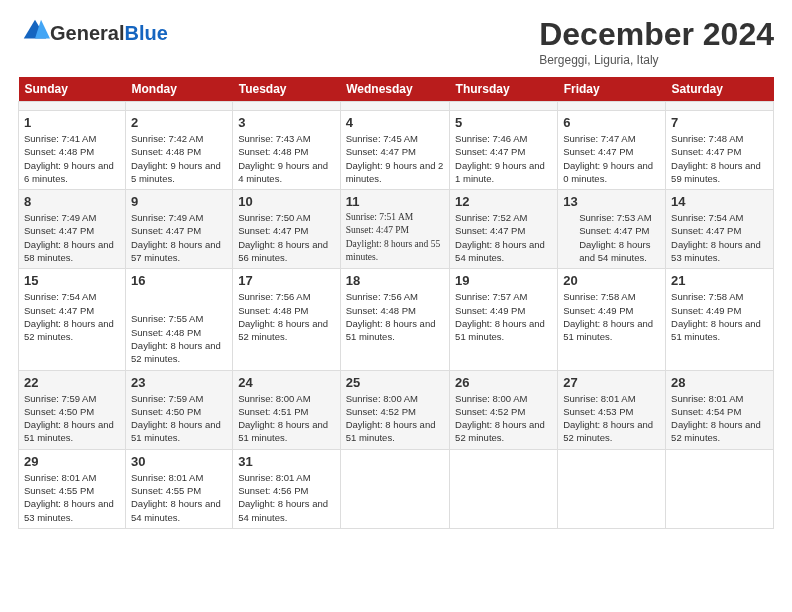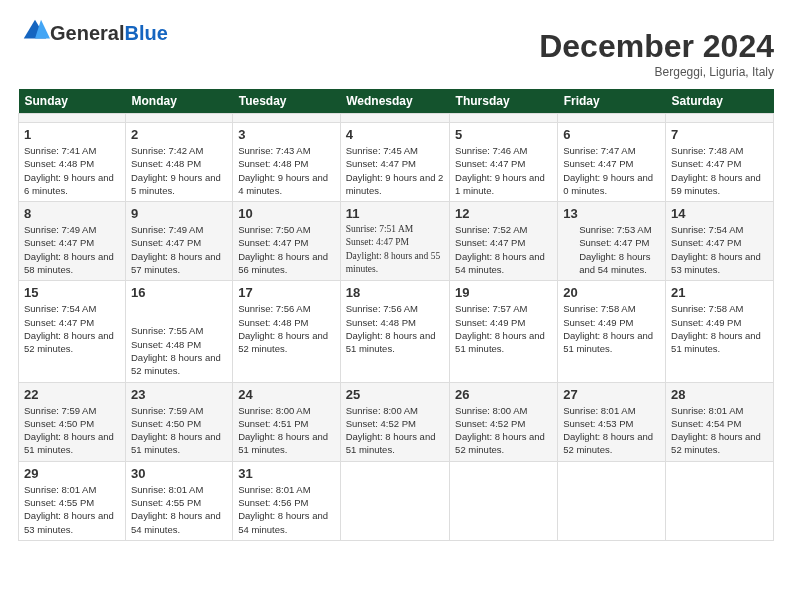--- a/index.html
+++ b/index.html
@@ -22,39 +22,38 @@
     .logo {
       display: flex;
       align-items: center;
     }
     .logo-icon {
       width: 30px;
       height: 30px;
       margin-left: 2px;
     }
     .title-block {
-      text-align: right;
-      margin-top: 12px;
+      text-align: left;
     }
     .main-title {
       font-size: 32px;
       font-weight: bold;
       color: #333;
     }
     .subtitle {
       font-size: 12px;
       color: #555;
     }
     table {
       width: 100%;
       border-collapse: collapse;
       font-size: 10px;
     }
     thead tr th {
-      background-color: #14532d;
+      background-color: #b91c1c;
       color: #fff;
       text-align: left;
       padding: 5px 6px;
       font-size: 12px;
       font-weight: bold;
     }
     tbody tr td {
       border: 1px solid #ddd;
       vertical-align: top;
       padding: 4px 5px;

